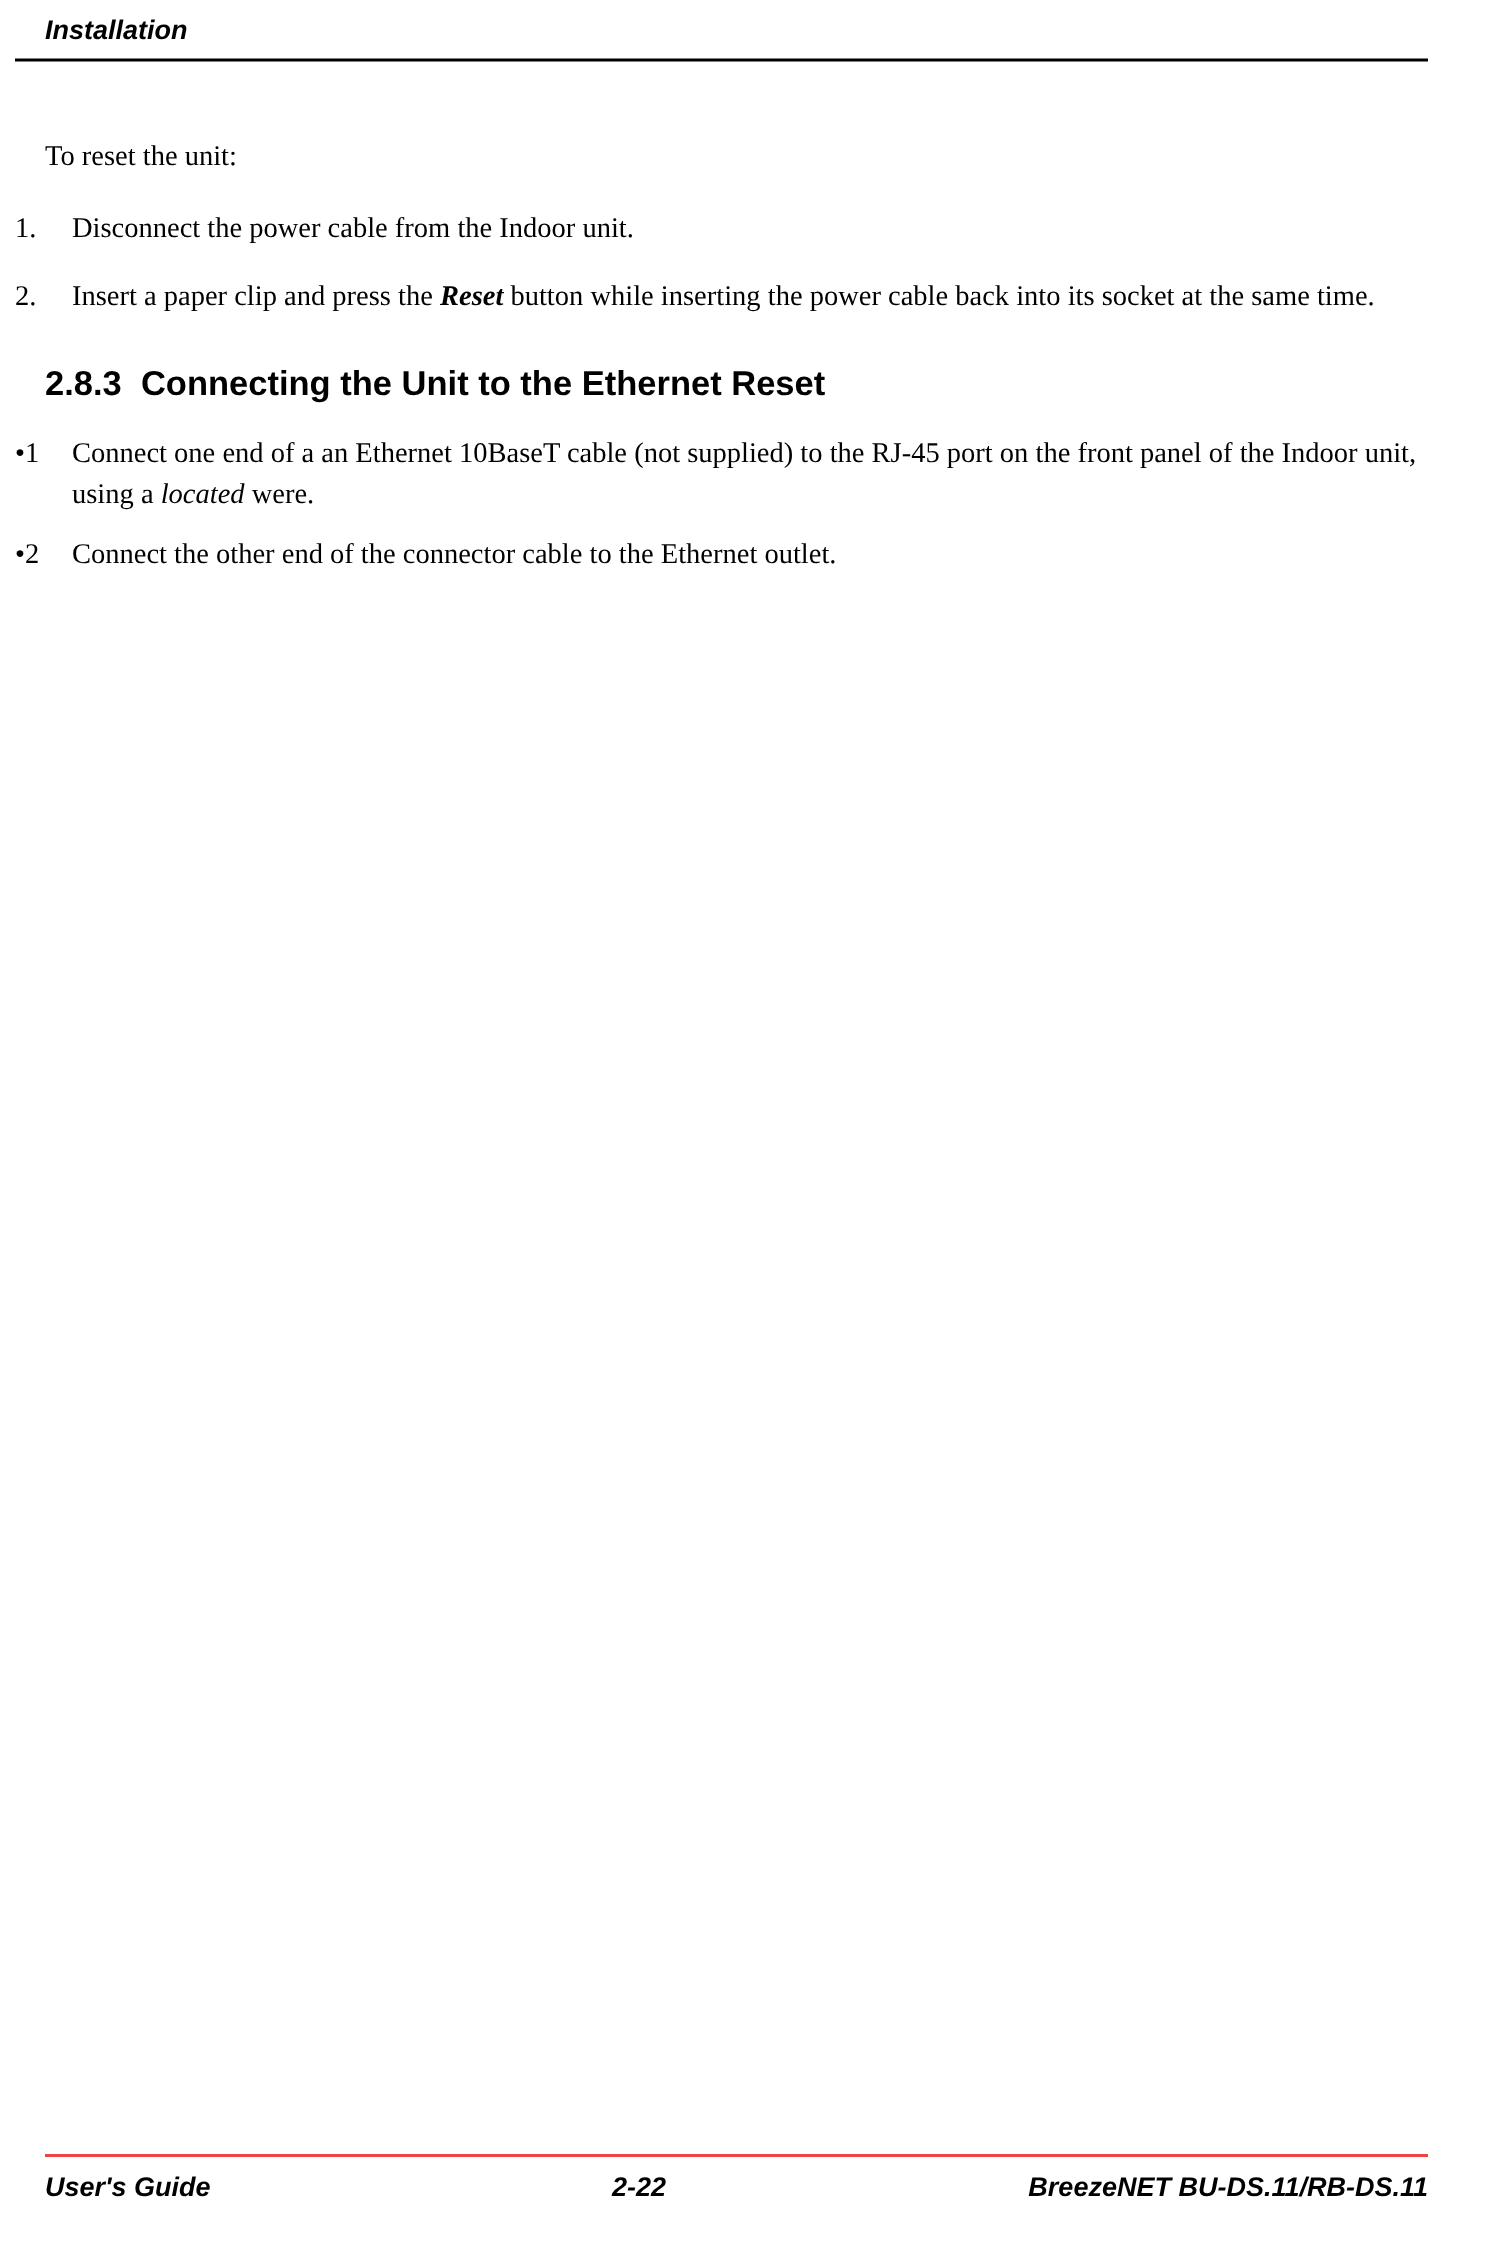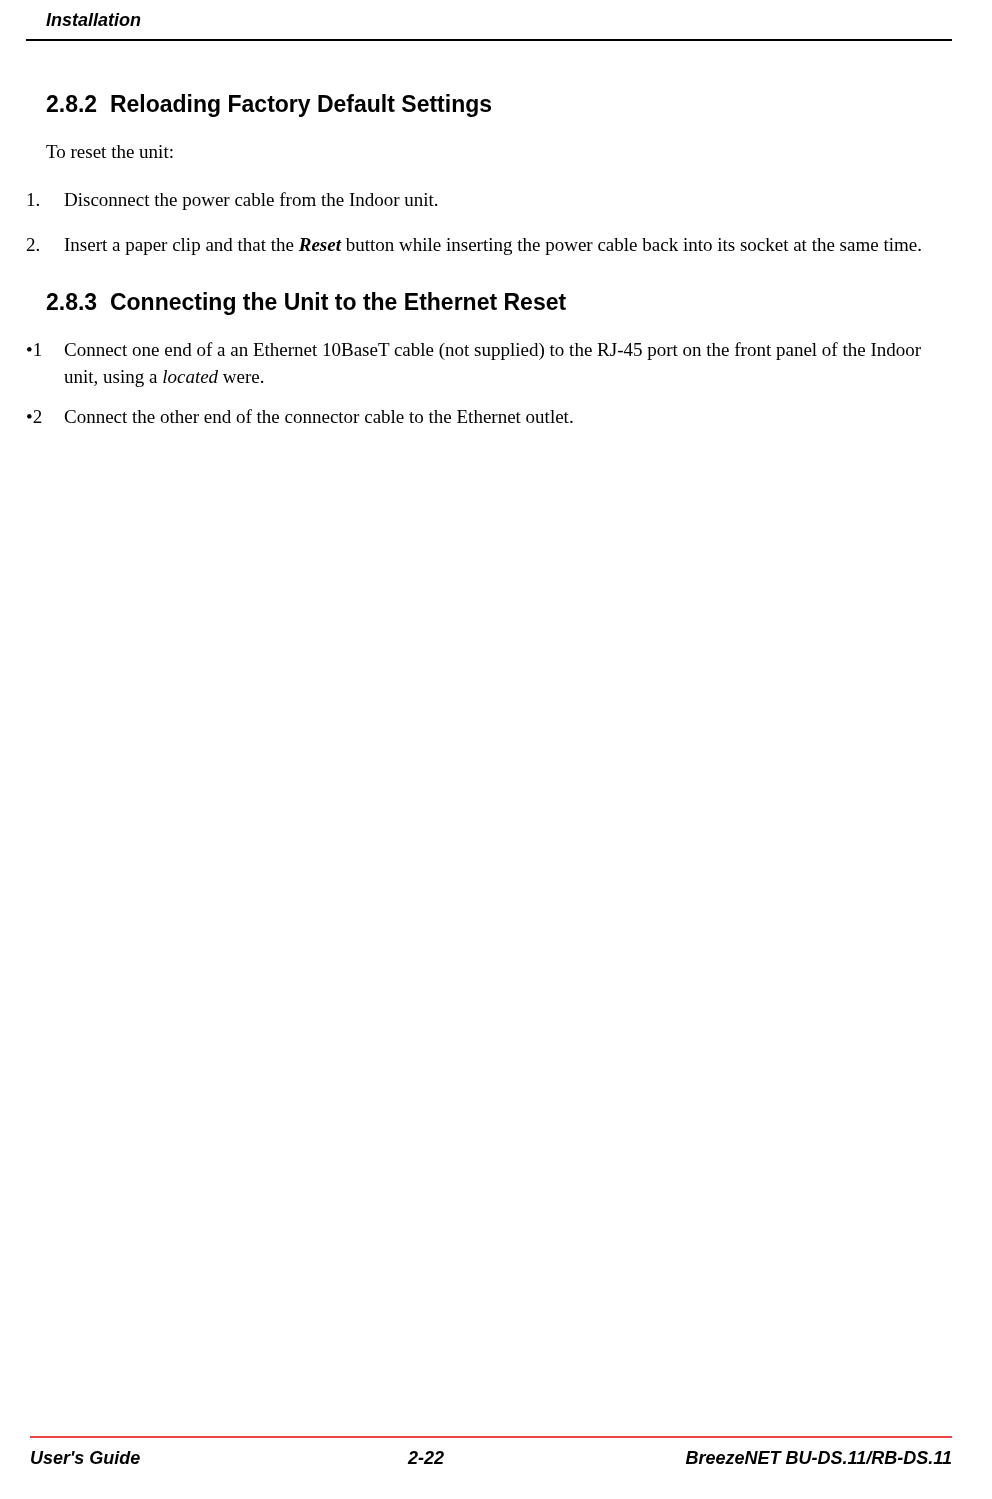--- a/index.html
+++ b/index.html
@@ -9,21 +9,21 @@
     }
     body {
       width: 992px;
       height: 1499px;
       background: white;
       font-family: 'Times New Roman', Times, serif;
       color: #000;
       position: relative;
     }
     .page {
-      padding: 10px 40px 0 26px;
+      padding: 10px 40px 0 10px;
       height: 100%;
       position: relative;
     }
     .header {
       padding-left: 20px;
       padding-bottom: 8px;
       border-bottom: 2px solid #000;
       margin-bottom: 50px;
     }
     .header-title {
@@ -122,33 +122,30 @@
 <body>
 
 <div class="page">
   <div class="header">
     <div class="header-title">Installation</div>
   </div>
 
   <div class="content">
 
     <div class="section-block">
-      <h2 class="section-heading">
-        <span>2.8.2</span>&nbsp;&nbsp;<span>Reloading Factory Default Settings</span>
-      </h2>
       <p class="para">To reset the unit:</p>
 
       <div class="numbered-list">
         <div class="numbered-item">
           <div class="num-marker">1.</div>
           <div class="num-text">Disconnect the power cable from the Indoor unit.</div>
         </div>
         <div class="numbered-item">
           <div class="num-marker">2.</div>
-          <div class="num-text"><span>Insert a paper clip and that the </span><span class="bold">Reset</span><span> button while inserting the power cable back into its socket at the same time.</span></div>
+          <div class="num-text"><span>Insert a paper clip and press the </span><span class="bold">Reset</span><span> button while inserting the power cable back into its socket at the same time.</span></div>
         </div>
       </div>
     </div>
 
     <div class="section-block section-block-2">
       <h2 class="section-heading">
         <span>2.8.3</span>&nbsp;&nbsp;<span>Connecting the Unit to the Ethernet Reset</span>
       </h2>
 
       <div class="bulleted-list">

